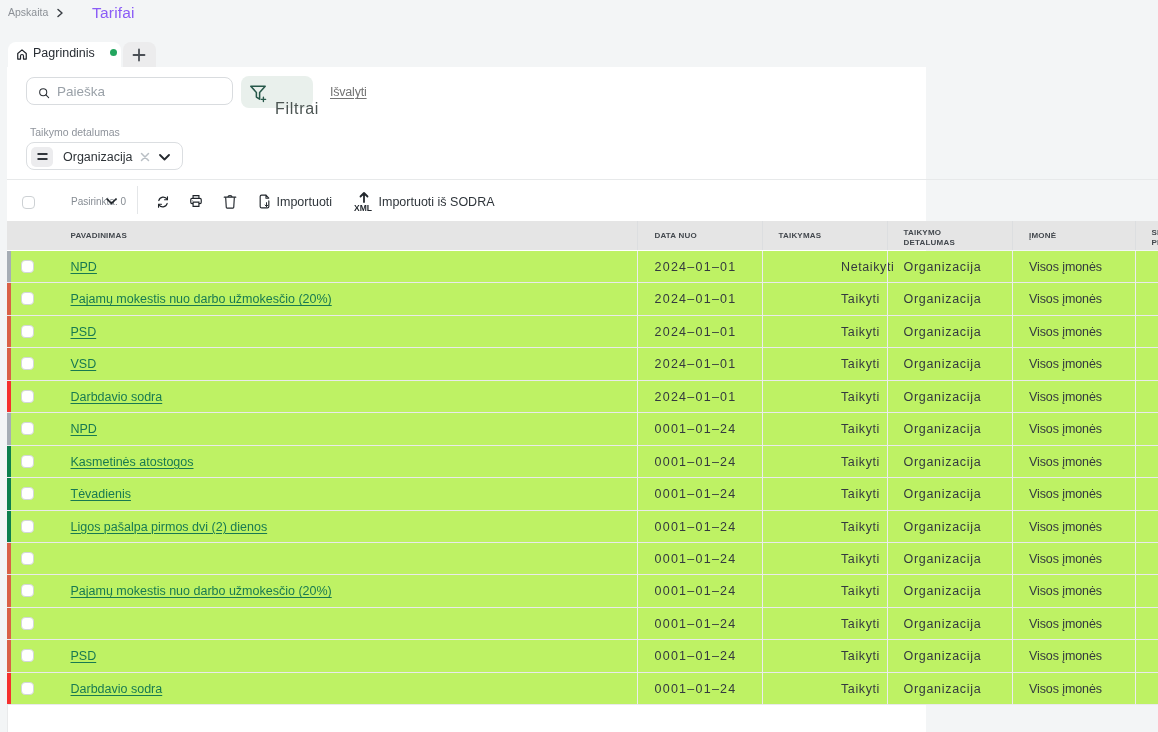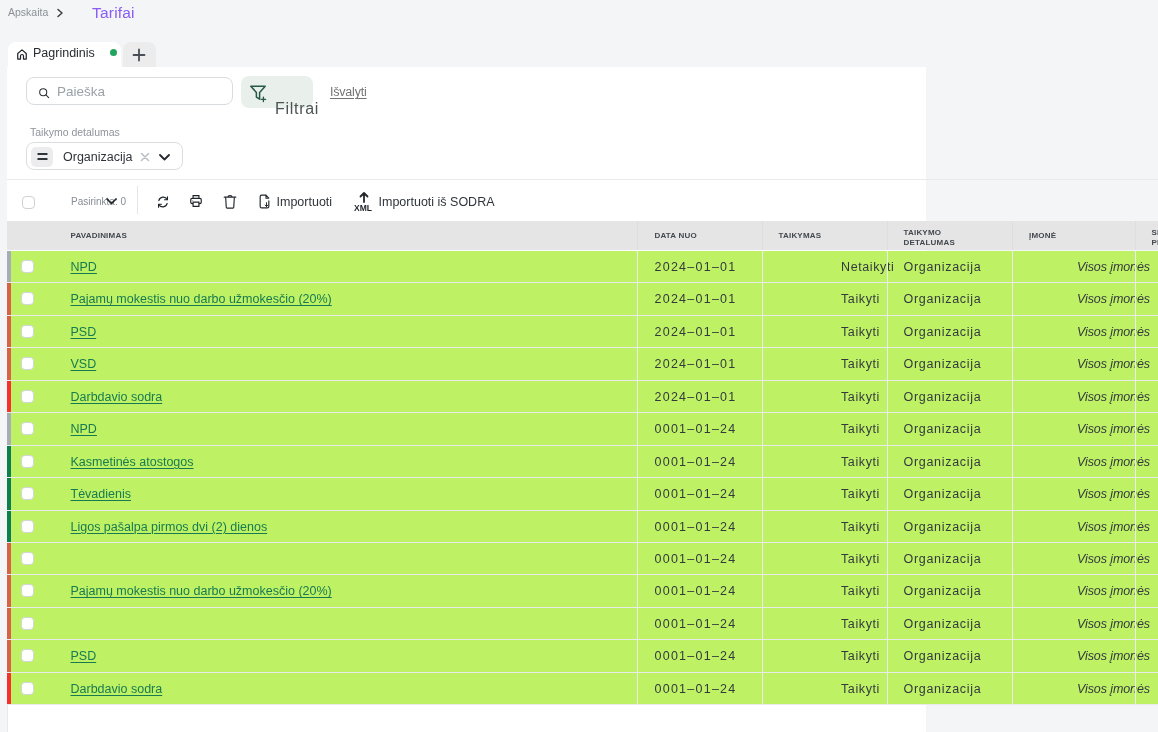--- a/index.html
+++ b/index.html
@@ -45,21 +45,21 @@
   .bar-gray { background:#a6adb5; }
   .bar-orange { background:#d96147; }
   .bar-red { background:#f5312f; }
   .bar-green { background:#0d7f4e; }
   .rcb { position:absolute; left:13.5px; top:9px; width:13px; height:13px; border:1.5px solid #d3d6d9; border-radius:4px; background:#fff; }
   .lnk { position:absolute; left:63.5px; top:9px; font-size:12.5px; color:#187a51; text-decoration:underline; text-underline-offset:2px; text-decoration-thickness:1.3px; }
   .cell { position:absolute; top:9px; font-size:12.5px; color:#34393f; }
   .c-date { left:647.5px; letter-spacing:1.25px; }
   .c-taik { left:814px; letter-spacing:0.6px;margin-left:20px; }
   .c-det { left:896.5px; letter-spacing:0.7px; }
-  .c-imo { left:1070px; letter-spacing:-0.1px;font-style:italic; }
+  .c-imo { left:1022px; letter-spacing:-0.1px; }
   .rsep { position:absolute; top:0; width:1px; height:32.45px; background:#ececee; }
   .s1 { left:630px; } .s2 { left:754.5px; } .s3 { left:879.5px; } .s4 { left:1005px; } .s5 { left:1128px; }
   .leftline { left:0px; top:638px; width:1px; height:27px; background:#e9eaeb; }
   svg { display:block; }
 </style>
 </head>
 <body>
 
   <div class="abs bc">Apskaita</div>
   <svg class="abs bcchev" width="8" height="10" viewBox="0 0 8 10">

